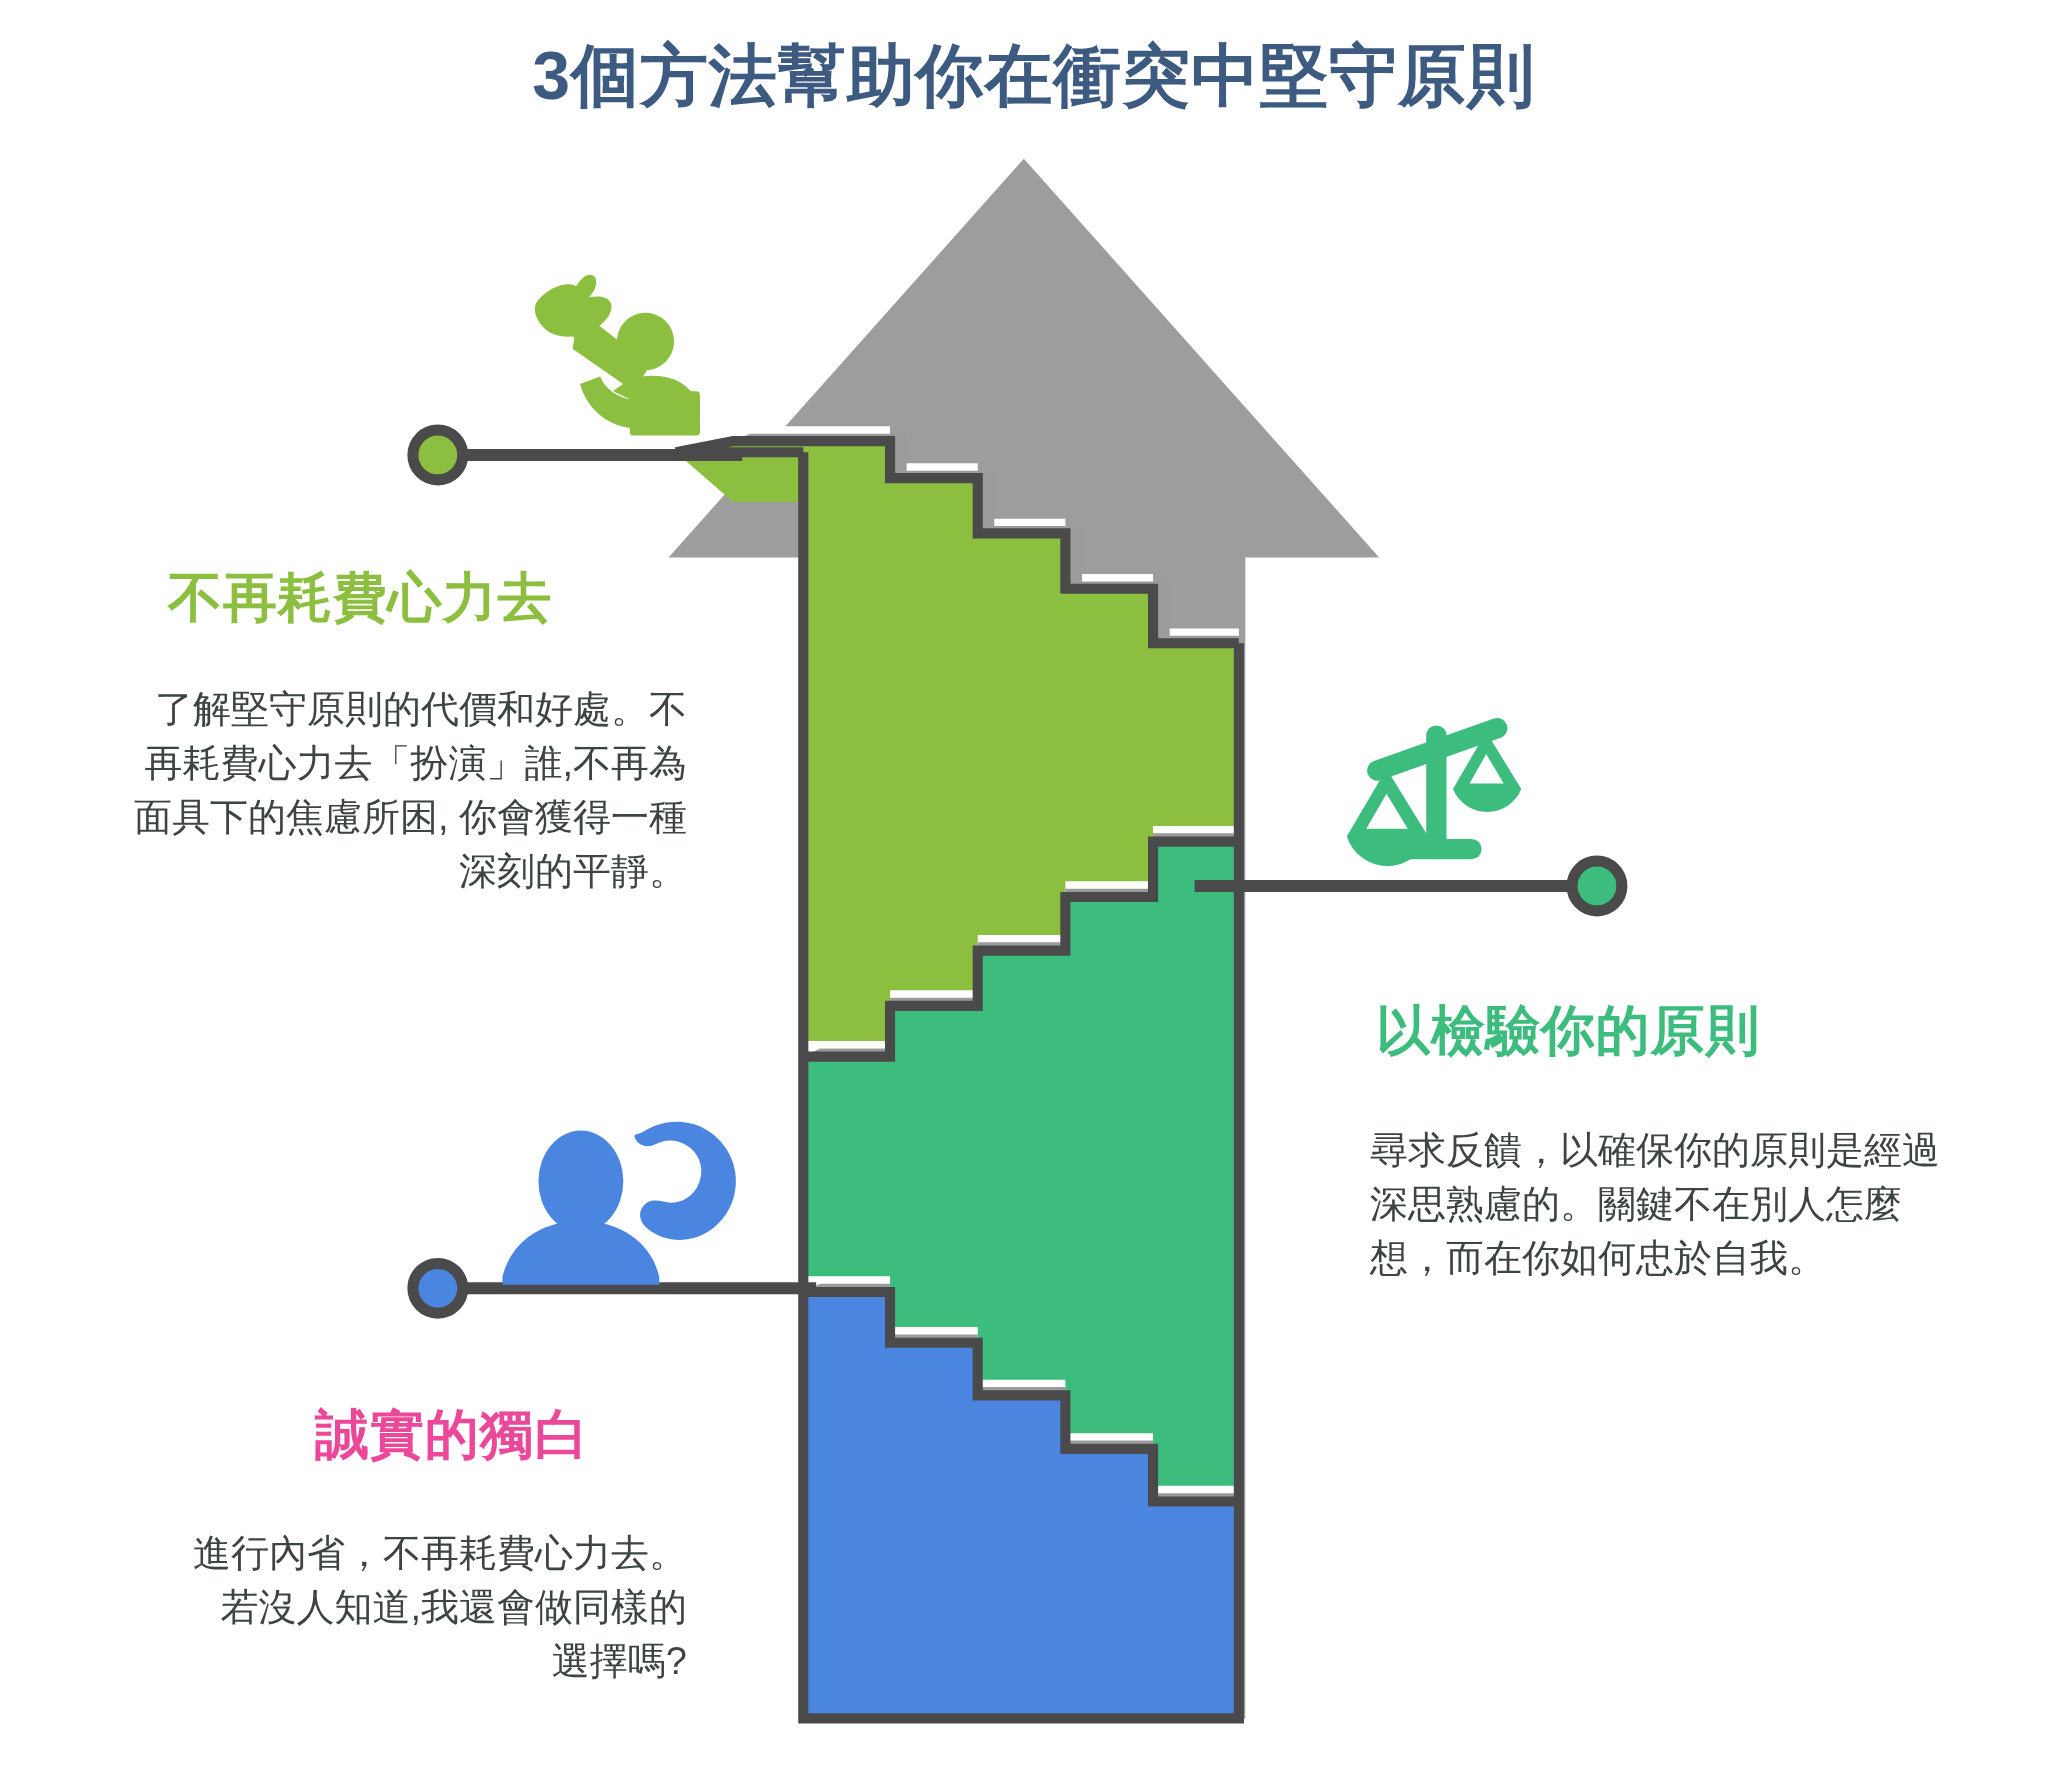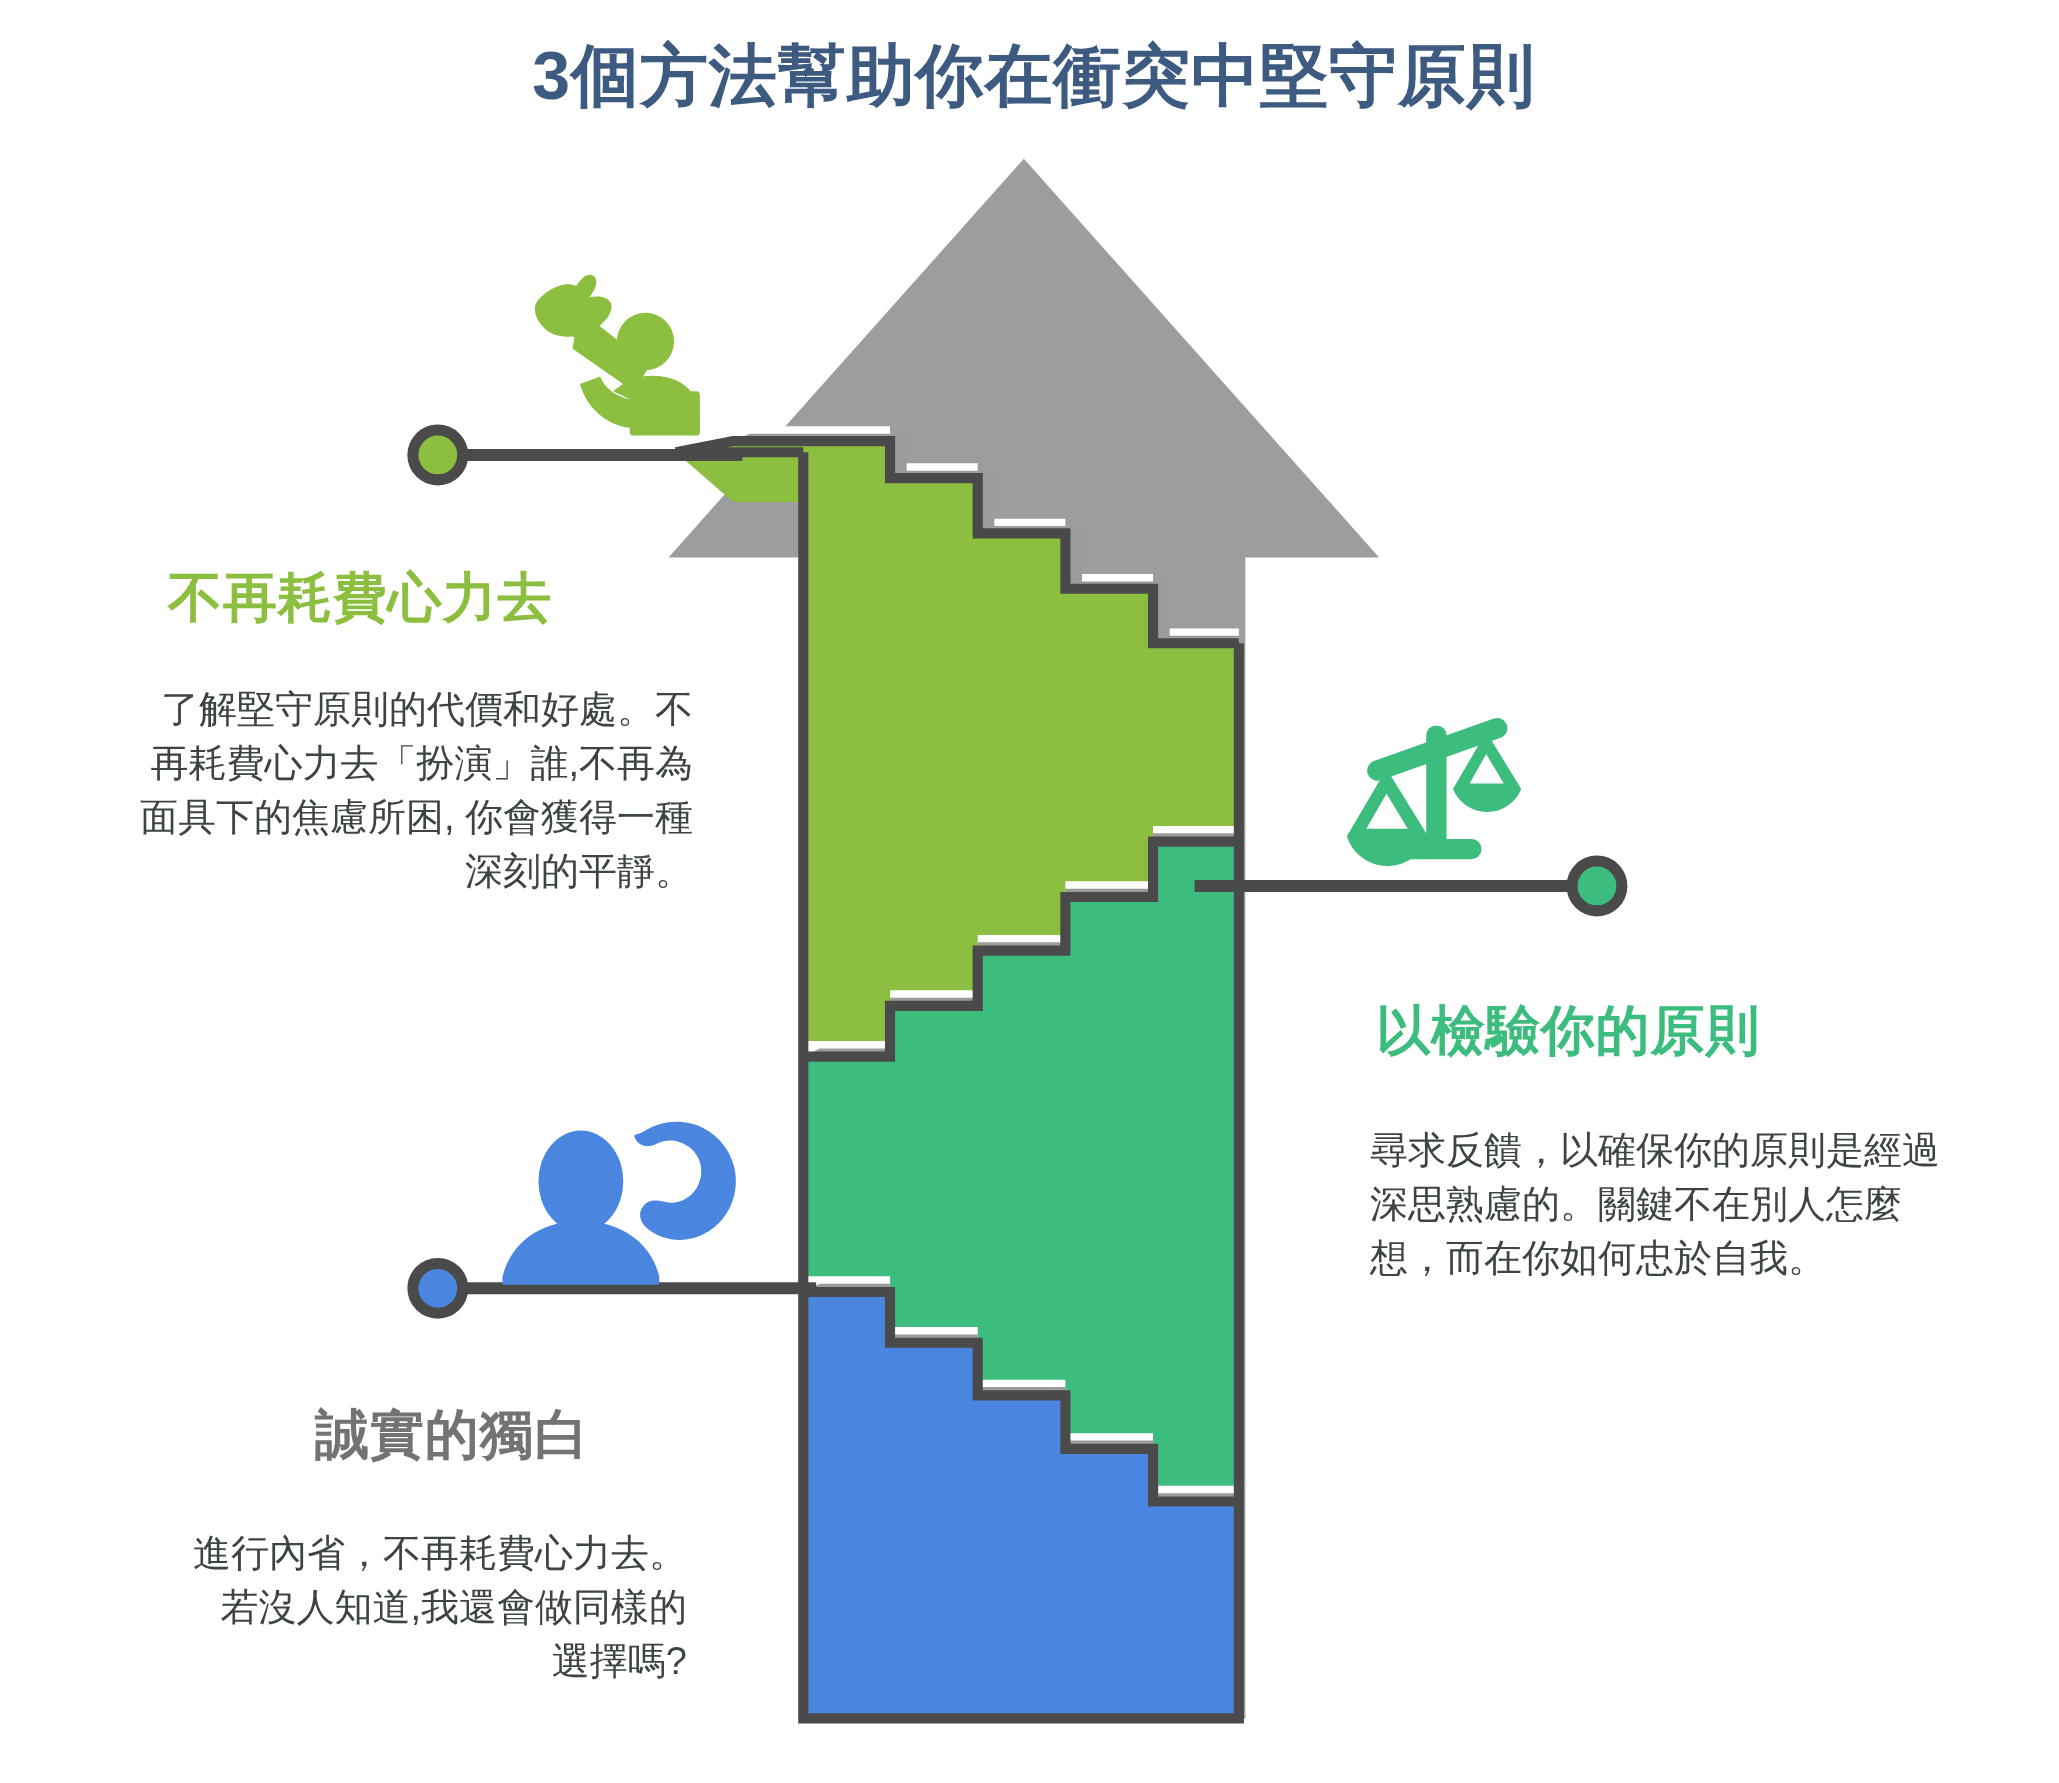--- a/index.html
+++ b/index.html
@@ -57,39 +57,38 @@
   #head-1 {
     left: 164px;
     top: 562px;
     color: #8cbf3f;
   }
   #body-1 {
     left: 129px;
     top: 683px;
     width: 554px;
     text-align: right;
-    margin-left: 6px;
   }
   
   #head-2 {
     left: 1372px;
     top: 995px;
     color: #3cbd7e;
   }
   #body-2 {
     left: 1366px;
     top: 1124px;
     width: 572px;
     text-align: left;
   }
   
   #head-3 {
     left: 311px;
     top: 1399px;
-    color: #737373;
+    color: #ec4899;
   }
   #body-3 {
     left: 185px;
     top: 1527px;
     width: 498px;
     text-align: right;
   }
 </style>
 </head>
 <body>

